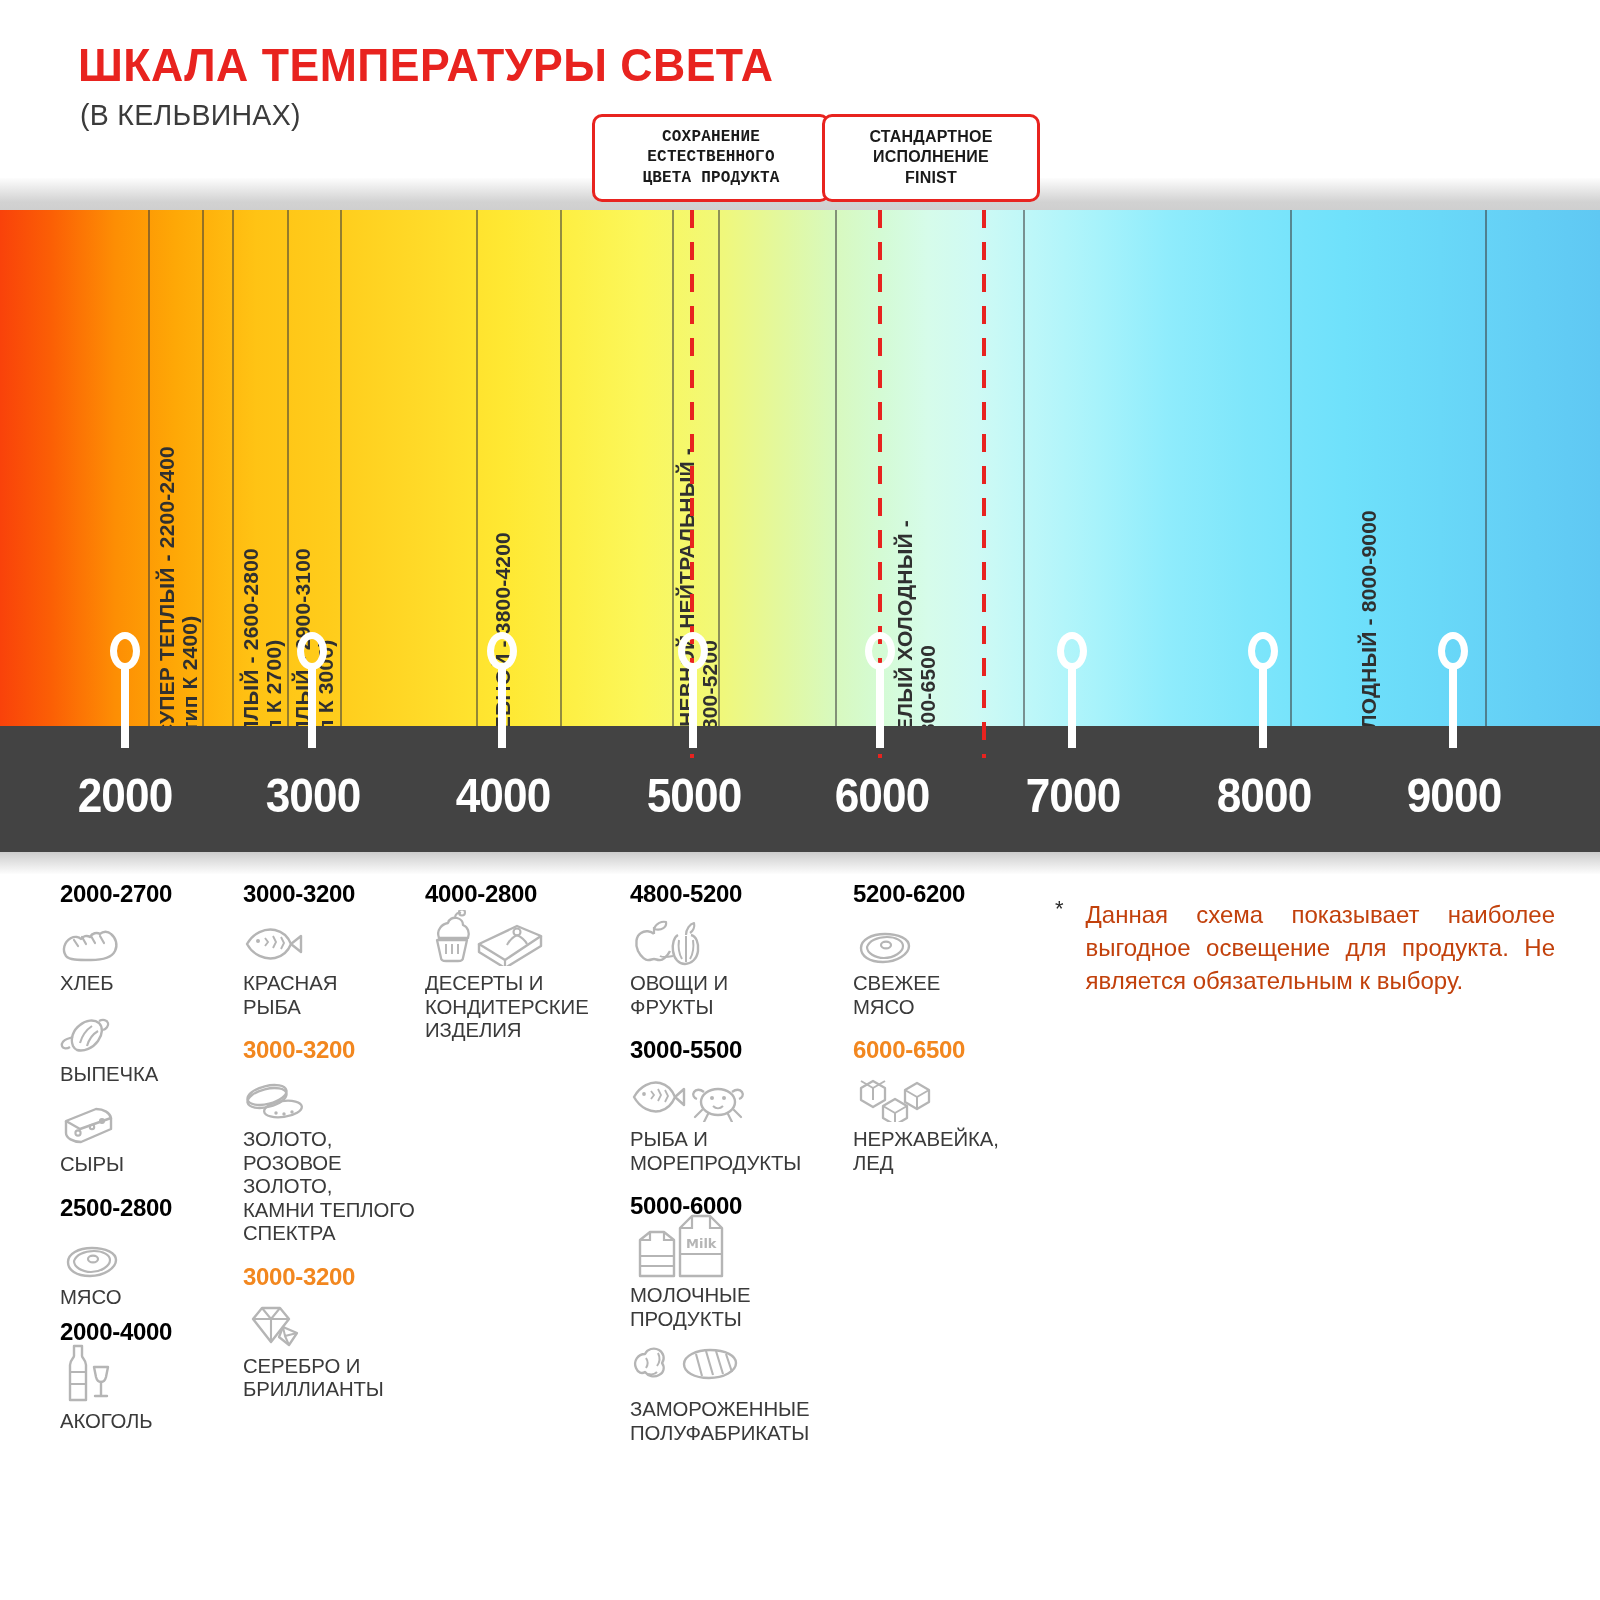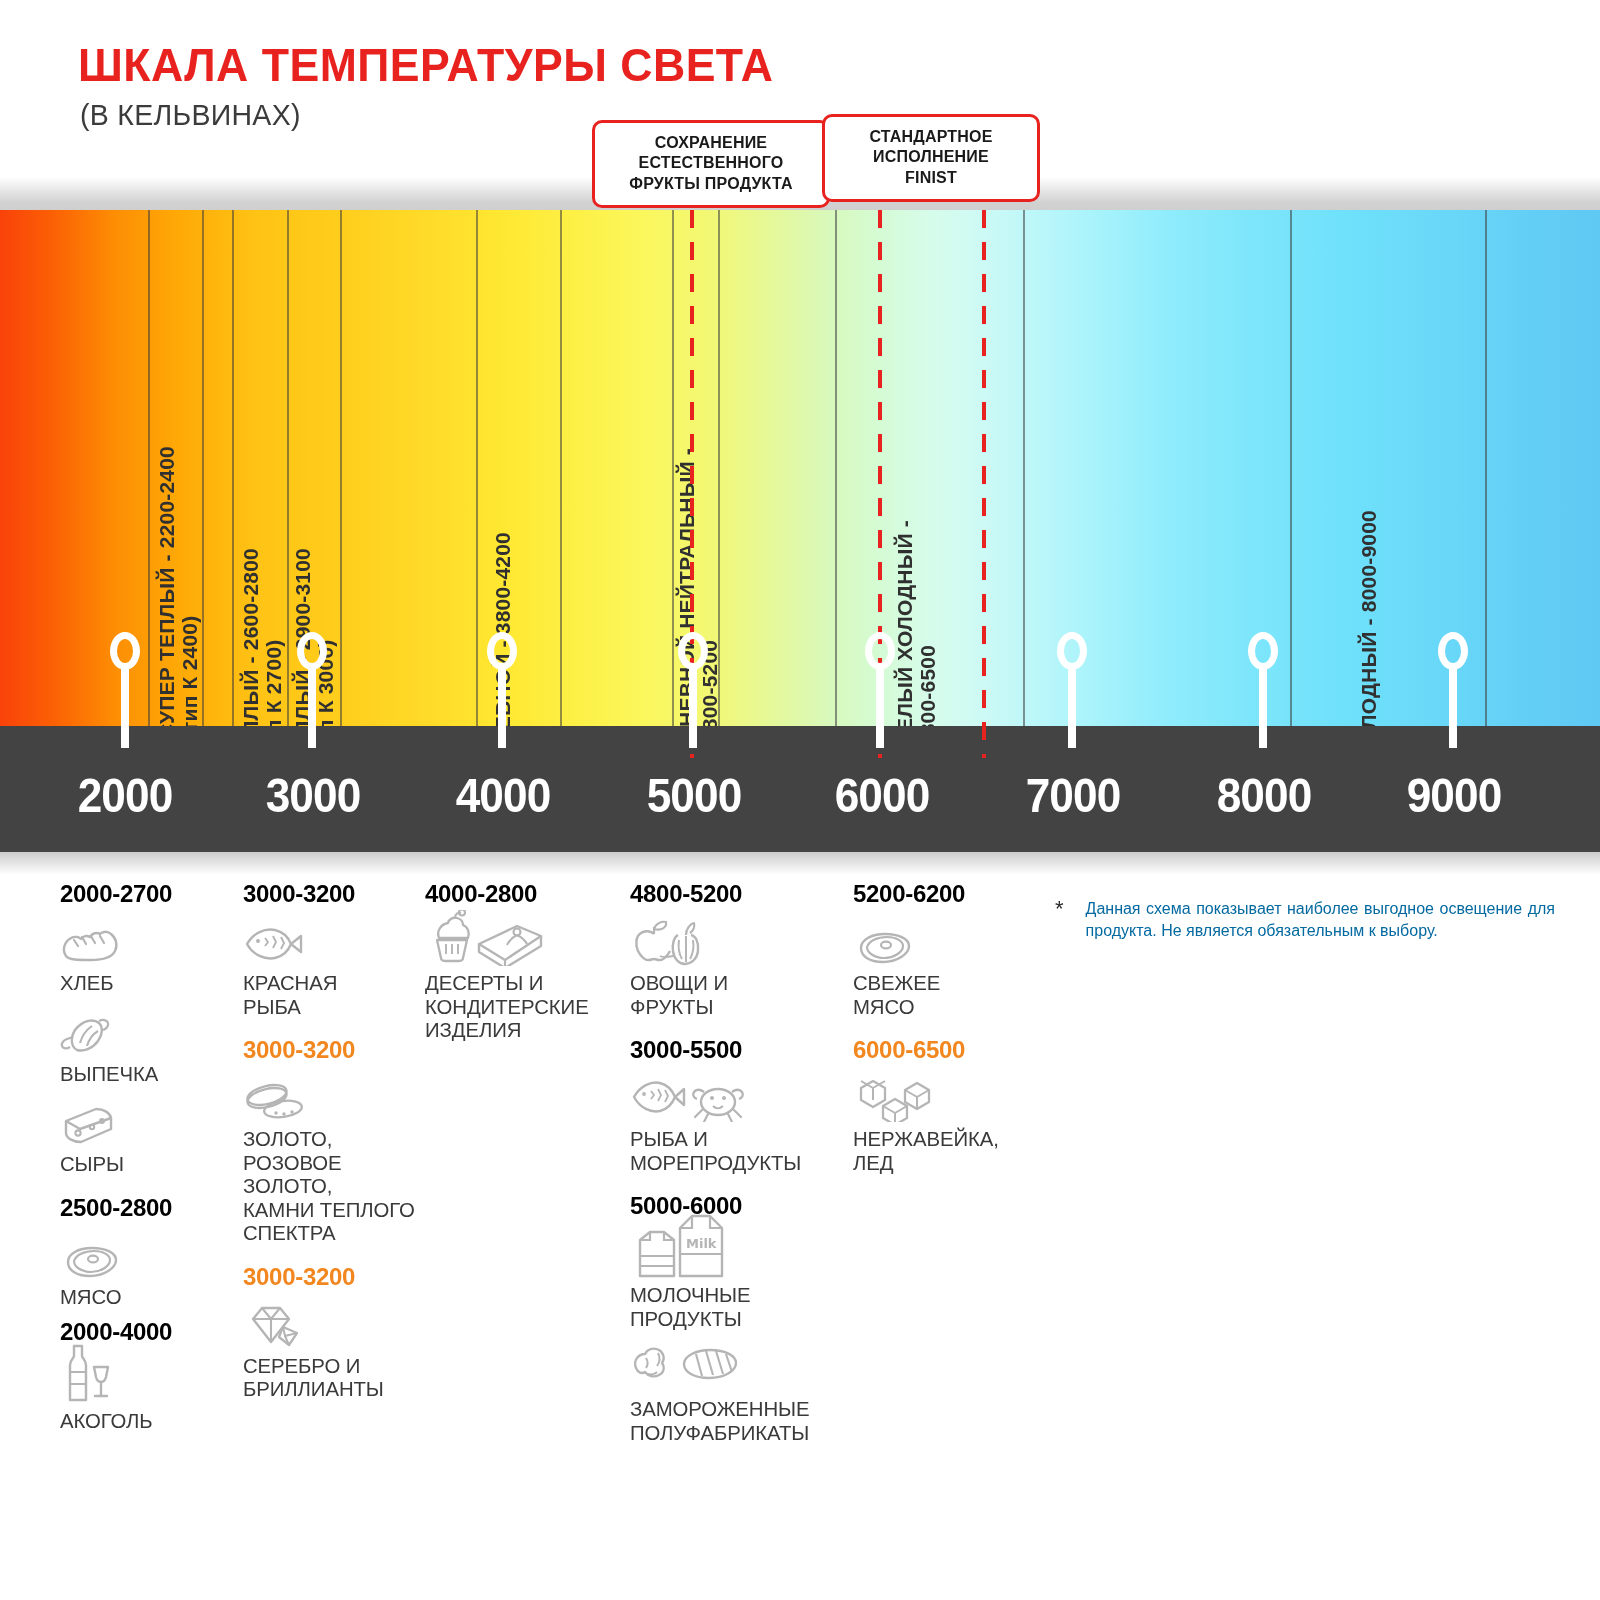--- a/index.html
+++ b/index.html
@@ -32,21 +32,21 @@
     border: 3px solid #e8231f;
     border-radius: 10px;
     background: #ffffff;
     text-align: center;
     font-size: 16px; font-weight: bold; color: #1a1a1a;
     line-height: 1.28;
     padding: 10px 12px 11px 12px;
     letter-spacing: 0.2px;
     z-index: 6;
   }
-  #callout-1 { left: 592px; top: 120px; width: 238px; }
+  #callout-1 { left: 592px; top: 114px; width: 238px; font-family: Liberation Mono, monospace; }
   #callout-2 { left: 822px; top: 114px; width: 218px; }
 
   
   #strip-shadow {
     position: absolute; left: 0; top: 178px; width: 1600px; height: 32px;
     background: linear-gradient(to bottom, #fdfdfd 0%, #d2d2d2 75%, #cfcfcf 100%);
   }
   #strip {
     position: absolute; left: 0; top: 210px; width: 1600px; height: 516px;
     overflow: hidden;
@@ -158,36 +158,36 @@
     transform: scaleX(0.97); transform-origin: left top;
   }
 
   
   #footnote {
     position: absolute; left: 1055px; top: 898px; width: 500px;
     display: flex; gap: 22px;
   }
   #footnote .star { font-size: 22px; color: #2b2b2b; line-height: 1.0; }
   #footnote .txt {
-    font-size: 16px; color: #0369a1; line-height: 1.38;
+    font-size: 24px; color: #c2410c; line-height: 1.38;
     text-align: justify; text-justify: inter-word;
   }
 </style>
 </head>
 <body>
 
 <div id="page">
 
   <div class="title">ШКАЛА ТЕМПЕРАТУРЫ СВЕТА</div>
   <div class="subtitle">(В КЕЛЬВИНАХ)</div>
 
   <div class="callout" id="callout-1">
     <div>СОХРАНЕНИЕ</div>
     <div>ЕСТЕСТВЕННОГО</div>
-    <div>ФРУКТЫ ПРОДУКТА</div>
+    <div>ЦВЕТА ПРОДУКТА</div>
   </div>
   <div class="callout" id="callout-2">
     <div>СТАНДАРТНОЕ</div>
     <div>ИСПОЛНЕНИЕ</div>
     <div>FINIST</div>
   </div>
 
   <div id="strip-shadow"></div>
 
   <div id="strip">

